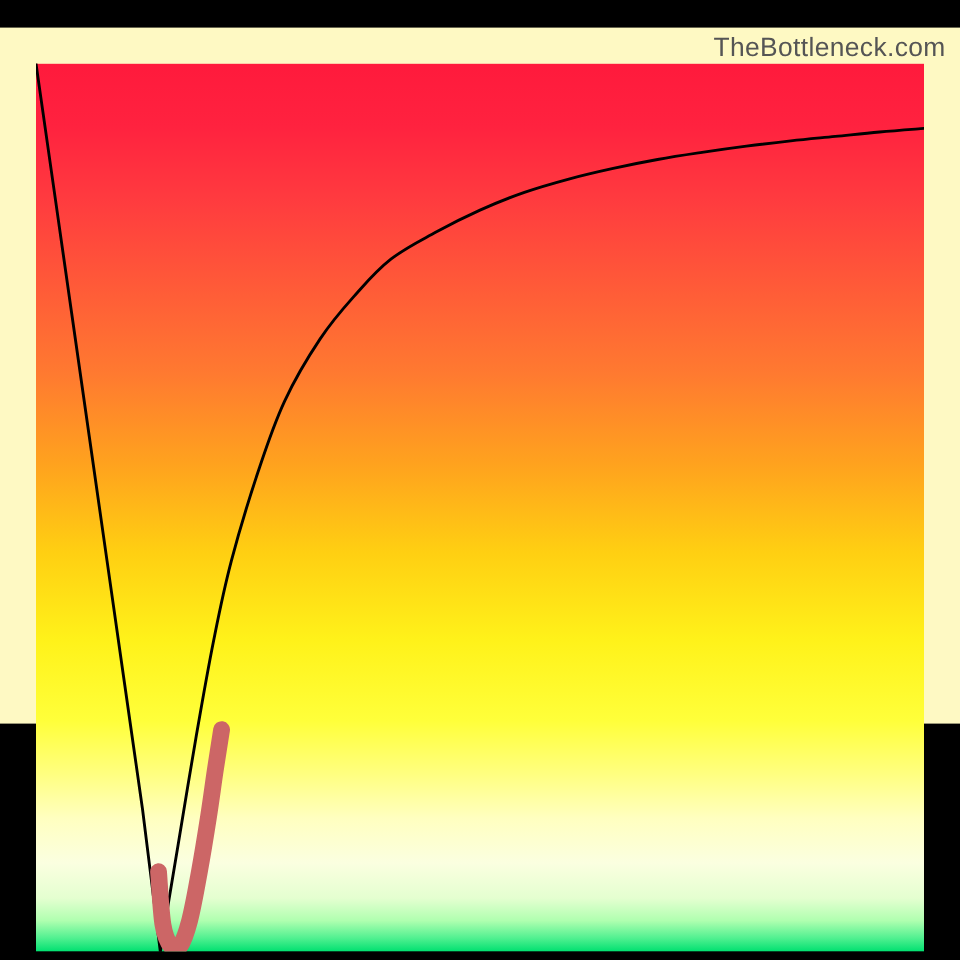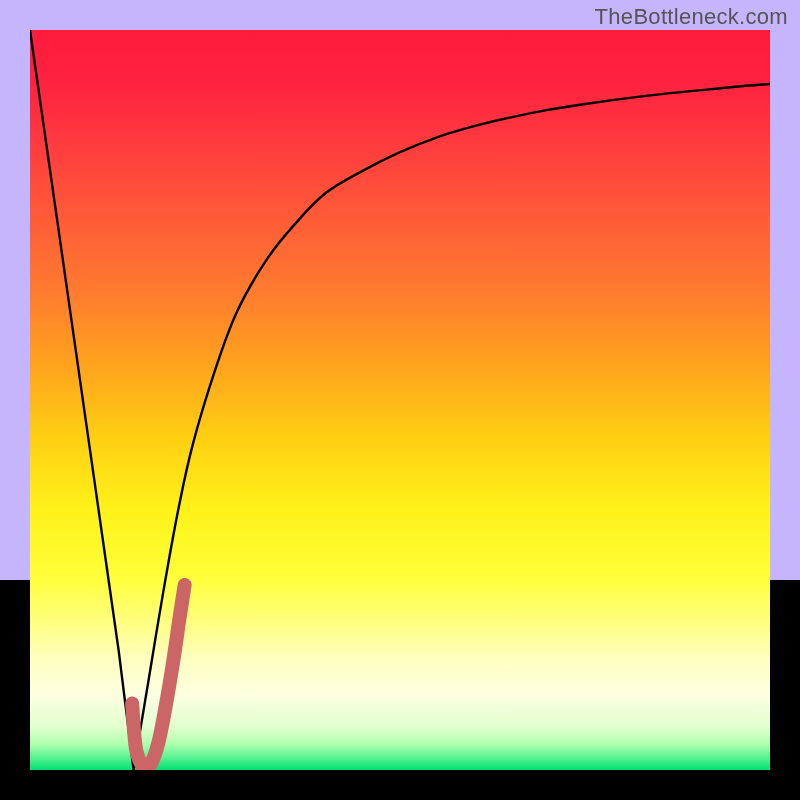--- a/index.html
+++ b/index.html
@@ -8,21 +8,22 @@
     width: 800px;
     height: 800px;
     background: #000;
     overflow: hidden;
     font-family: Arial, Helvetica, sans-serif;
   }
   .outer {
     position: relative;
     width: 800px;
     height: 580px;
-    background: #c4b5fd;
+    background: #fef9c3;
+    margin-top: 23px;
   }
   .plot {
     position: absolute;
     left: 30px;
     top: 30px;
     width: 740px;
     height: 740px;
   }
   .gradient {
     position: absolute;

